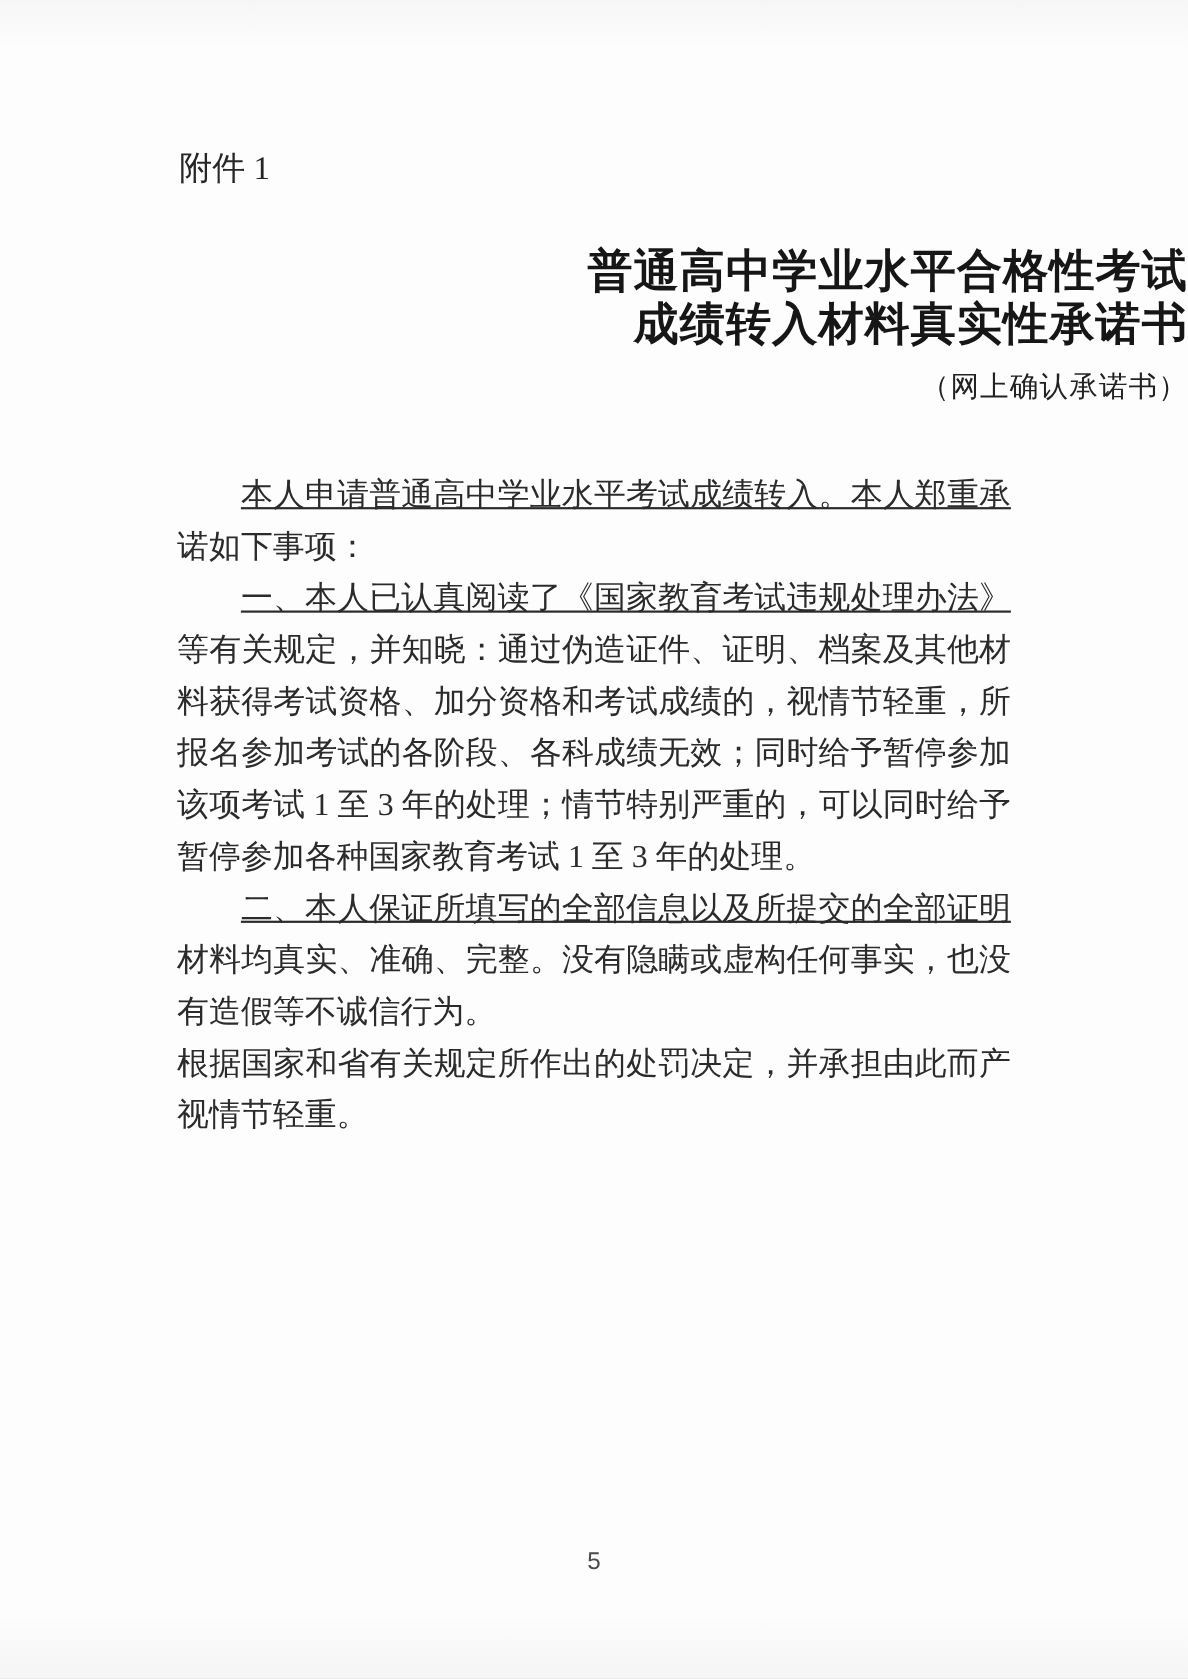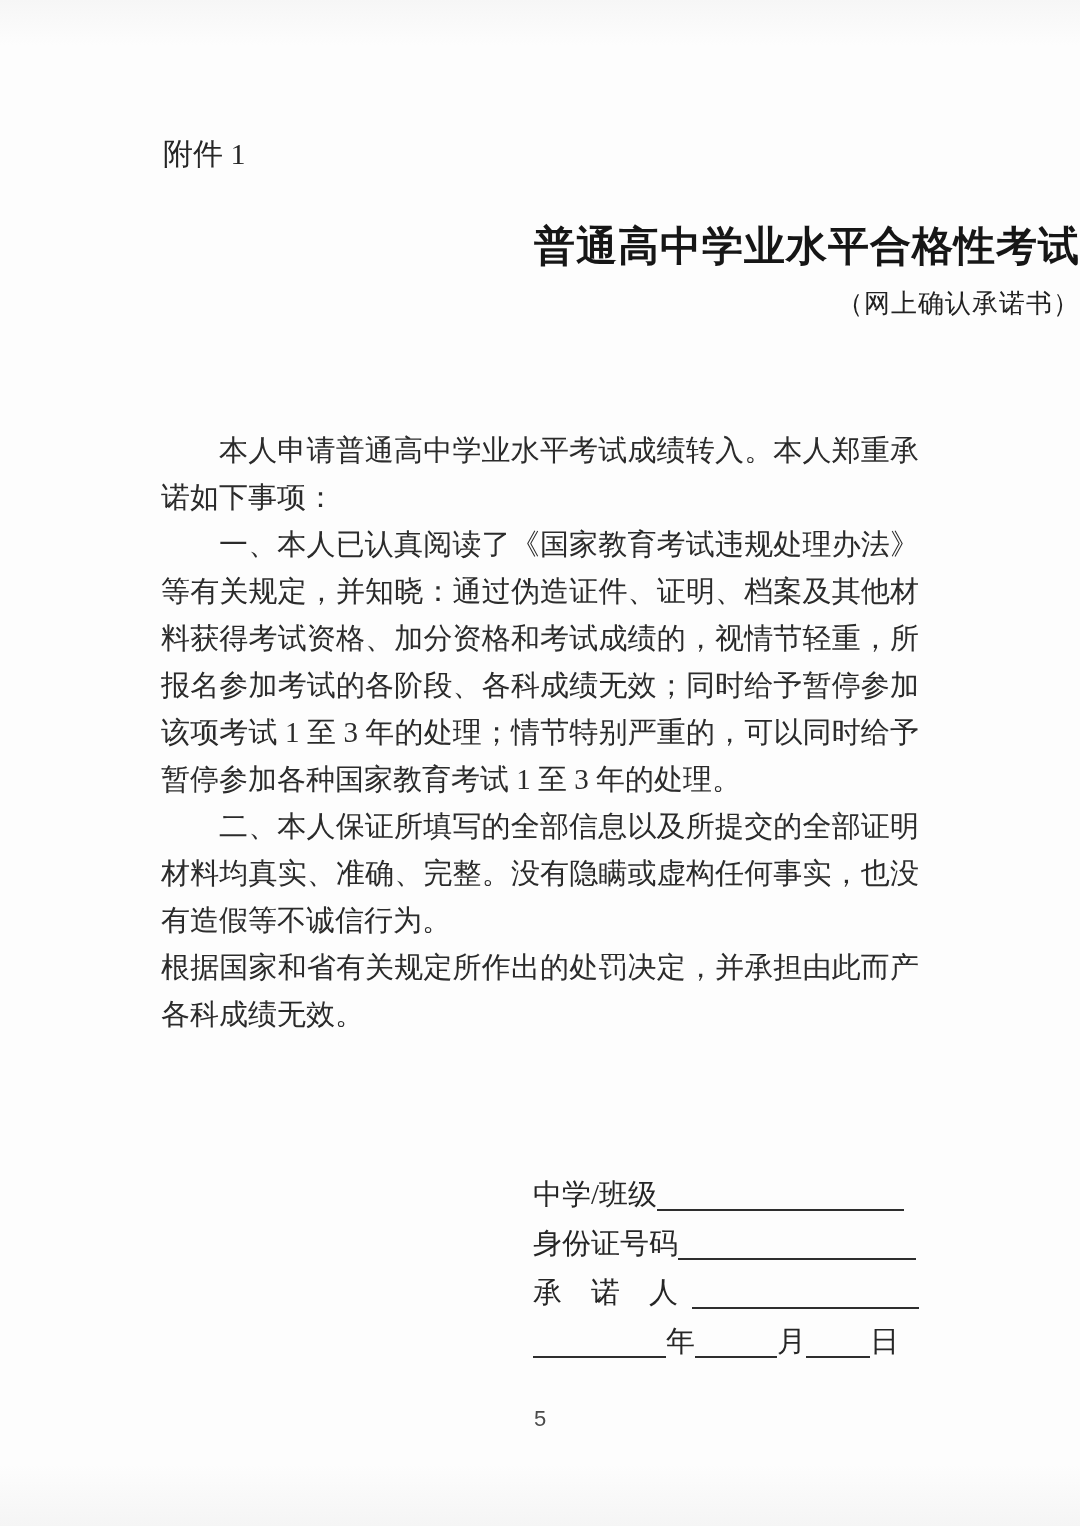--- a/index.html
+++ b/index.html
@@ -59,20 +59,21 @@
     color: #2b2b2b;
     text-justify: inter-character;
     white-space: normal;
   }
   .line.just {
     text-align: justify;
     text-align-last: justify;
   }
   .line.ind {
     text-indent: 58px;
+    text-decoration: underline;
   }
   .signature {
     position: absolute;
     left: 533px;
     top: 1170px;
     width: 390px;
   }
   .sig-row {
     height: 49px;
     line-height: 49px;
@@ -107,54 +108,36 @@
 </style>
 </head>
 <body>
 
 <div class="page">
 
   <div class="attachment">附件 1</div>
 
   <div class="title-block">
     <div class="title-line">普通高中学业水平合格性考试</div>
+    <div class="title-line">成绩转入材料真实性承诺书</div>
     <div class="subtitle">（网上确认承诺书）</div>
   </div>
 
   <div class="body-text">
       <div class="line just ind">本人申请普通高中学业水平考试成绩转入。本人郑重承</div>
       <div class="line">诺如下事项：</div>
       <div class="line just ind">一、本人已认真阅读了《国家教育考试违规处理办法》</div>
       <div class="line just">等有关规定，并知晓：通过伪造证件、证明、档案及其他材</div>
       <div class="line just">料获得考试资格、加分资格和考试成绩的，视情节轻重，所</div>
       <div class="line just">报名参加考试的各阶段、各科成绩无效；同时给予暂停参加</div>
       <div class="line just">该项考试 1 至 3 年的处理；情节特别严重的，可以同时给予</div>
       <div class="line">暂停参加各种国家教育考试 1 至 3 年的处理。</div>
       <div class="line just ind">二、本人保证所填写的全部信息以及所提交的全部证明</div>
       <div class="line just">材料均真实、准确、完整。没有隐瞒或虚构任何事实，也没</div>
       <div class="line">有造假等不诚信行为。</div>
       <div class="line just">根据国家和省有关规定所作出的处罚决定，并承担由此而产</div>
-      <div class="line">各科成绩无效。</div>
+      <div class="line">视情节轻重。</div>
     </div>
 
-  <div class="signature">
-
-    <div class="sig-row">
-      <span>中学/班级</span><span class="blank w-school"></span>
-    </div>
-
-    <div class="sig-row">
-      <span>身份证号码</span><span class="blank w-id"></span>
-    </div>
-
-    <div class="sig-row">
-      <span>承　诺　人</span><span class="blank w-prom"></span>
-    </div>
-
-    <div class="sig-row">
-      <span class="blank w-d1"></span><span>年</span><span class="blank w-d2"></span><span>月</span><span class="blank w-d3"></span><span>日</span>
-    </div>
-
-  </div>
 
   <div class="page-number">5</div>
 
 </div>
 
 </body></html>

